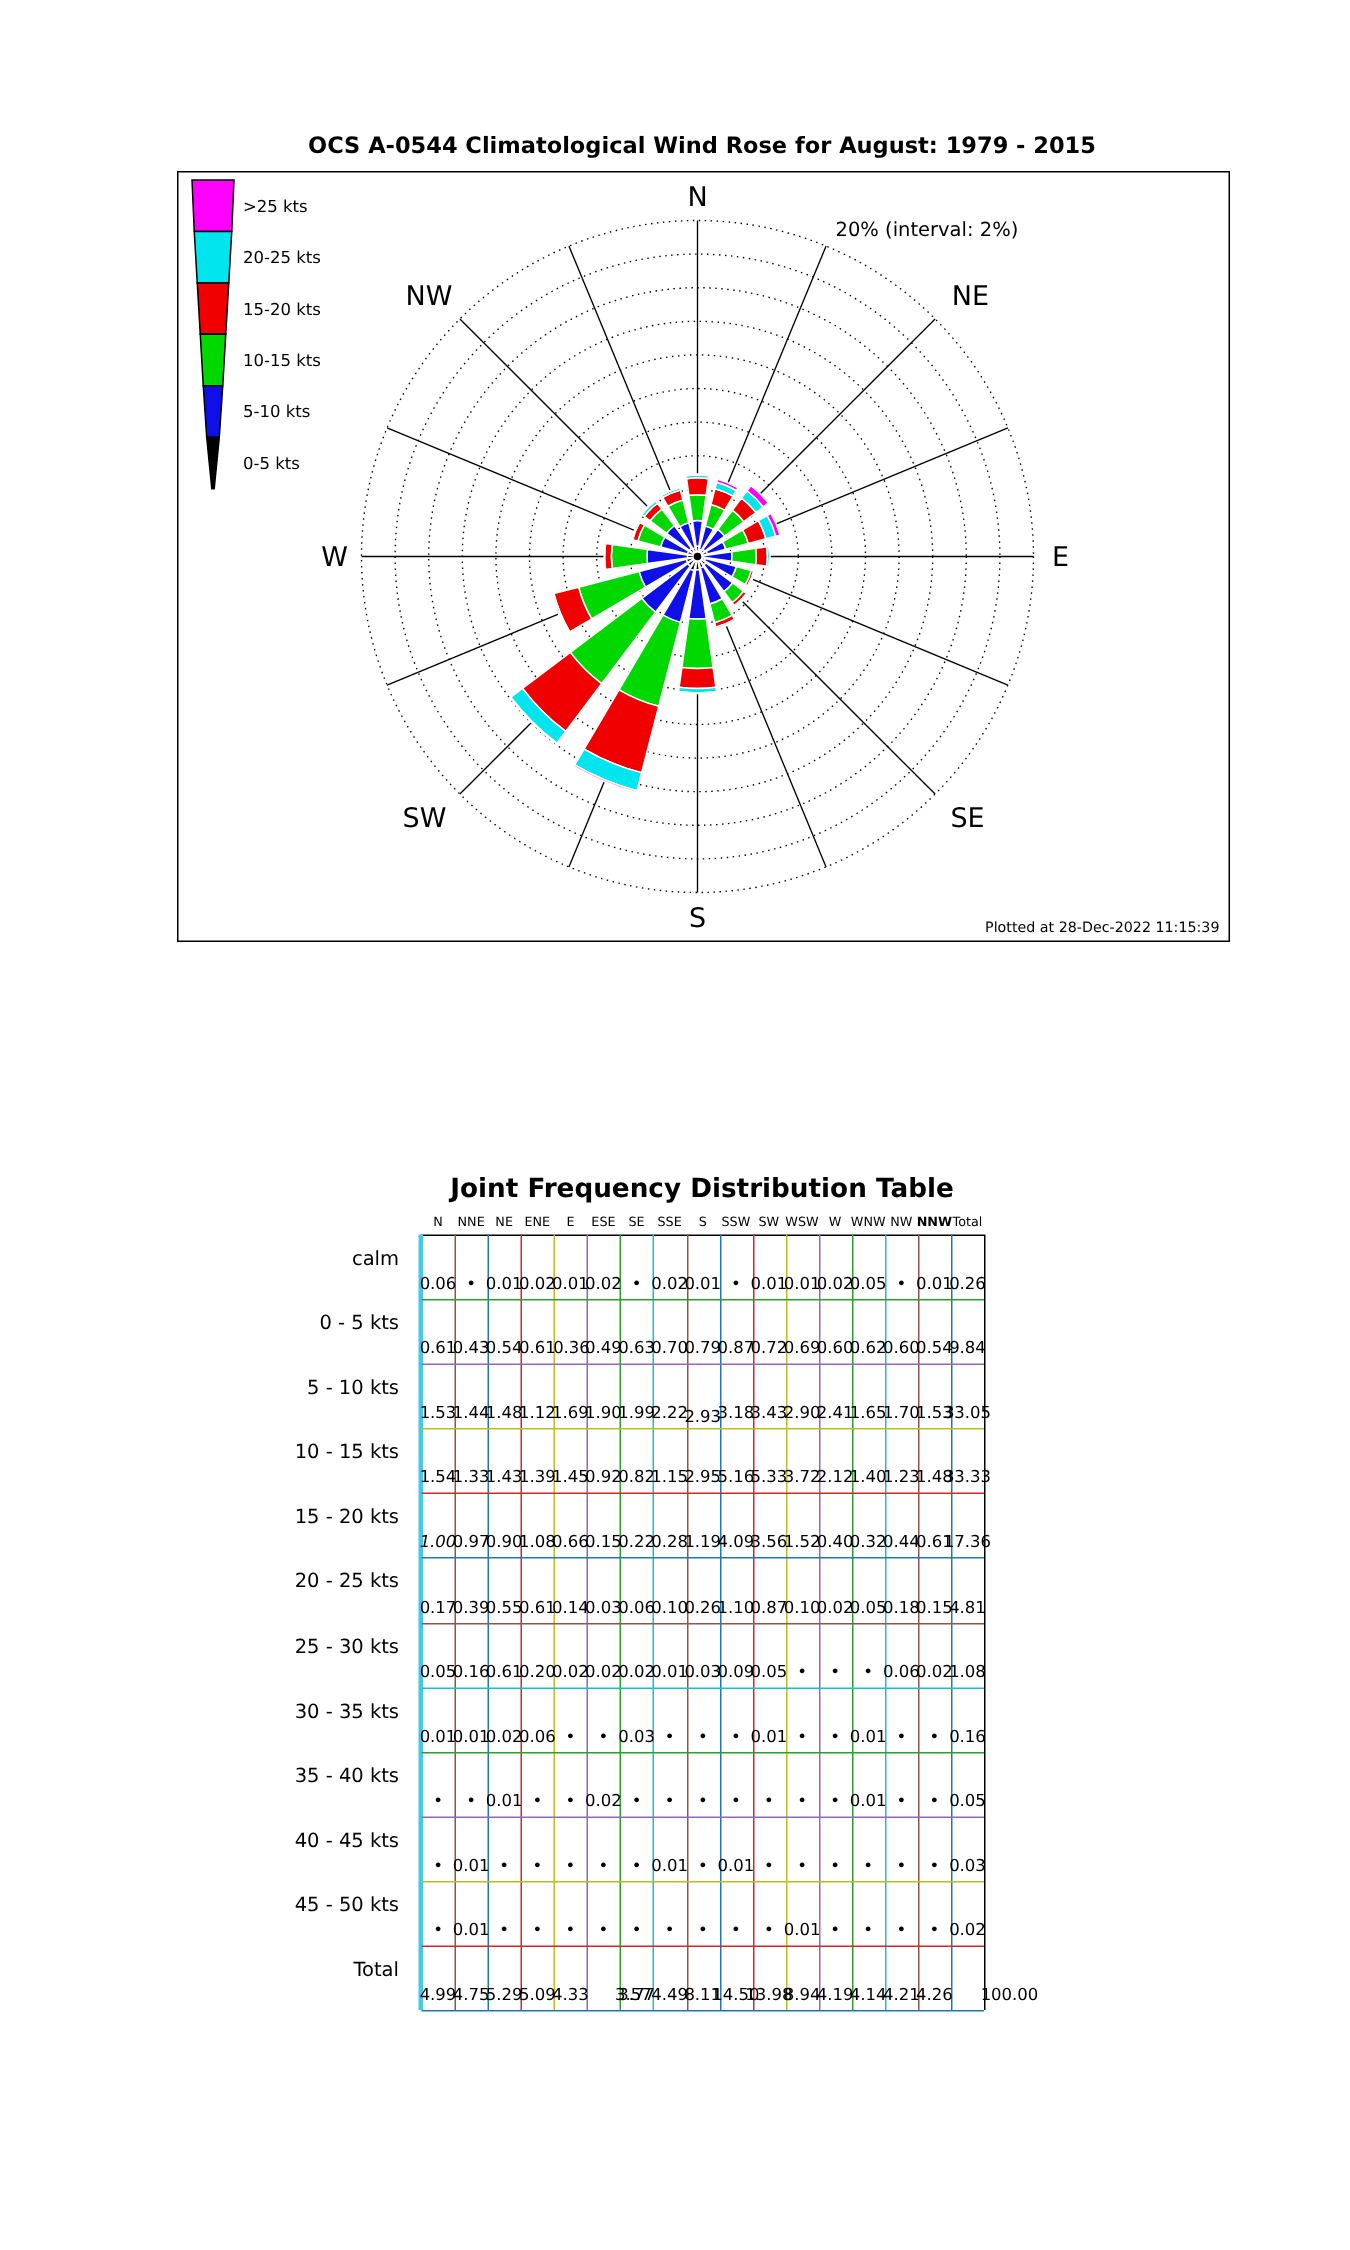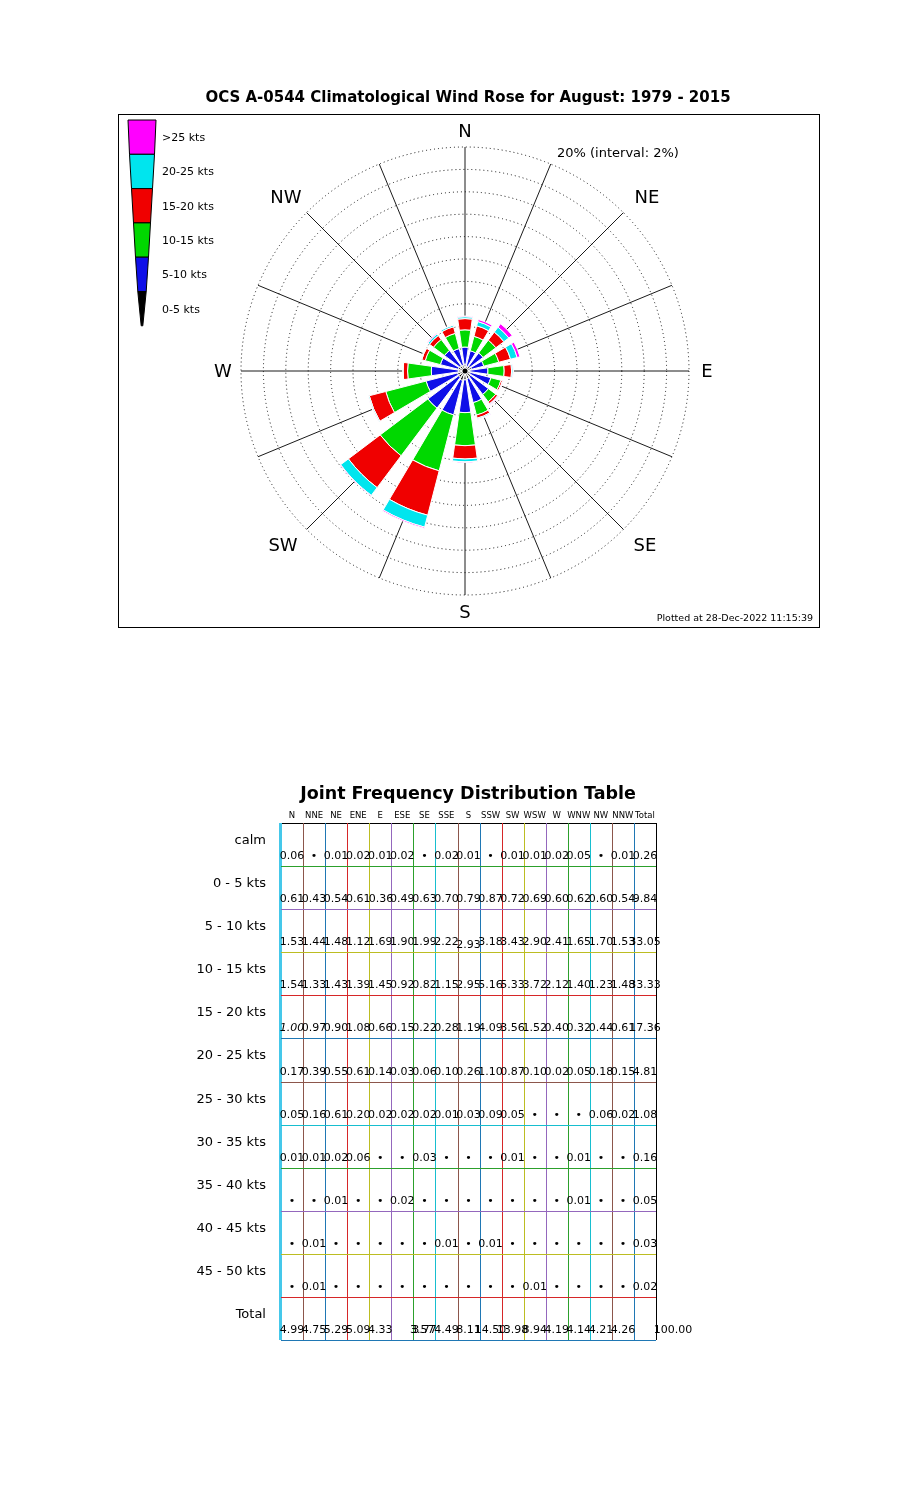--- a/index.html
+++ b/index.html
@@ -179,21 +179,21 @@
       <div class="hdr-lab" style="left:402.3px;top:810px;">ESE</div>
       <div class="hdr-lab" style="left:424.4px;top:810px;">SE</div>
       <div class="hdr-lab" style="left:446.4px;top:810px;">SSE</div>
       <div class="hdr-lab" style="left:468.5px;top:810px;">S</div>
       <div class="hdr-lab" style="left:490.6px;top:810px;">SSW</div>
       <div class="hdr-lab" style="left:512.6px;top:810px;">SW</div>
       <div class="hdr-lab" style="left:534.7px;top:810px;">WSW</div>
       <div class="hdr-lab" style="left:556.7px;top:810px;">W</div>
       <div class="hdr-lab" style="left:578.8px;top:810px;">WNW</div>
       <div class="hdr-lab" style="left:600.9px;top:810px;">NW</div>
-      <div class="hdr-lab" style="left:622.9px;top:810px;">NNW</div>
+      <div class="hdr-lab" style="left:622.9px;top:810px;font-weight:bold;">NNW</div>
       <div class="hdr-lab" style="left:645.0px;top:810px;">Total</div>
       <div class="hline" style="left:281px;top:823px;width:375px;height:1px;background:#000;"></div>
       <div class="vline" style="left:279px;top:823px;width:3px;height:517px;background:#45c8ea;"></div>
       <div class="vline" style="left:656px;top:823px;width:1px;height:517px;background:#000;"></div>
       <div class="vline" style="left:303.1px;top:823px;width:1px;height:517px;background:#8c564b;"></div>
       <div class="vline" style="left:325.1px;top:823px;width:1px;height:517px;background:#1f77b4;"></div>
       <div class="vline" style="left:347.2px;top:823px;width:1px;height:517px;background:#d62728;"></div>
       <div class="vline" style="left:369.2px;top:823px;width:1px;height:517px;background:#bcbd22;"></div>
       <div class="vline" style="left:391.3px;top:823px;width:1px;height:517px;background:#9467bd;"></div>
       <div class="vline" style="left:413.4px;top:823px;width:1px;height:517px;background:#2ca02c;"></div>

